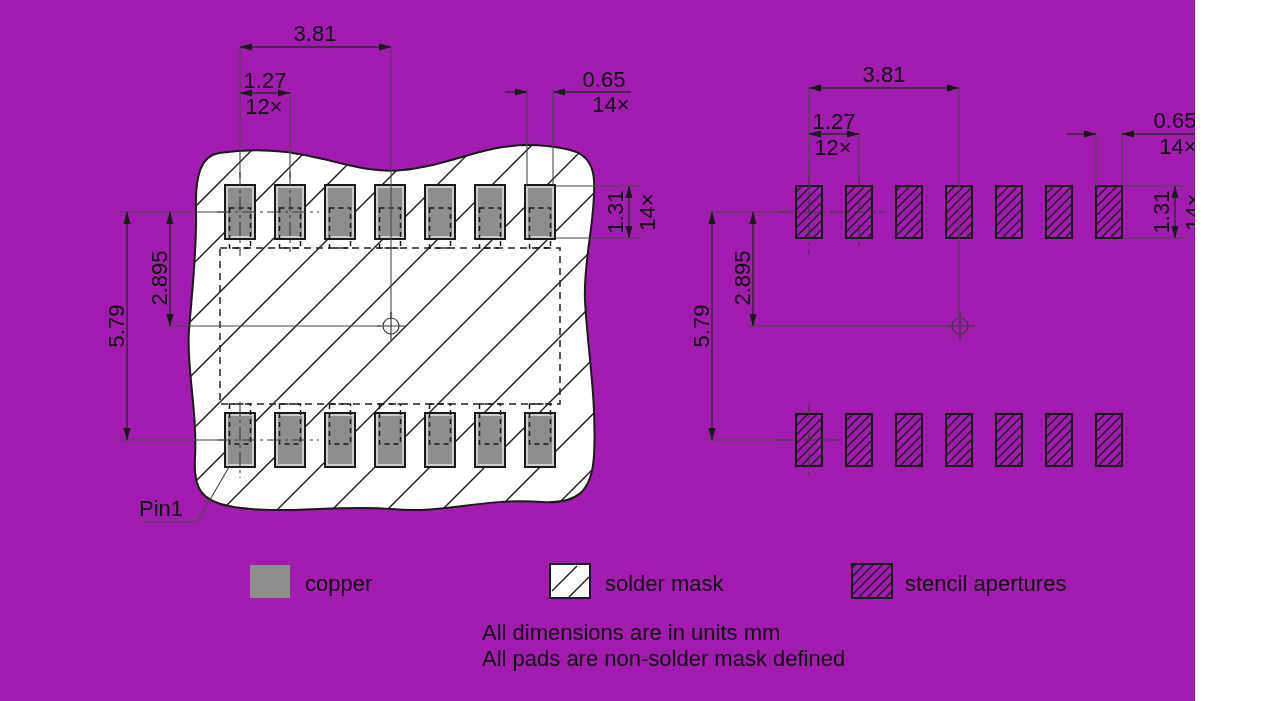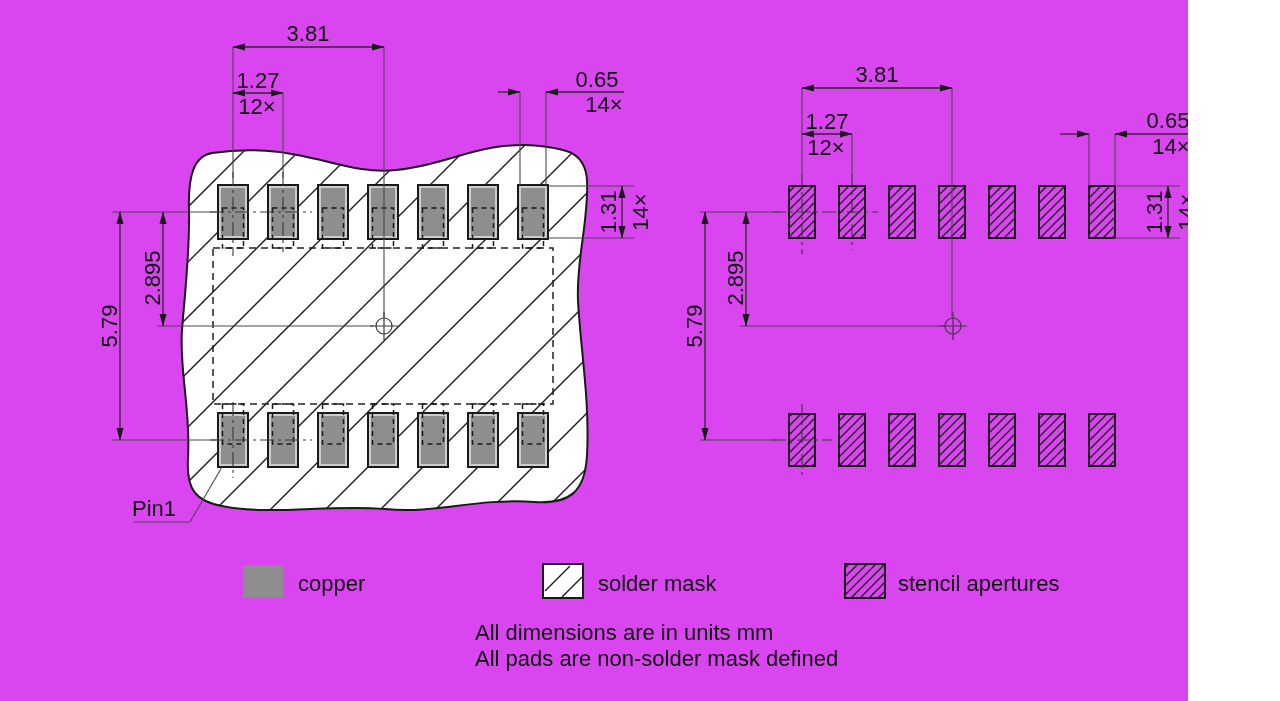--- a/index.html
+++ b/index.html
@@ -1,16 +1,16 @@
 <!DOCTYPE html>
 <html><head>
 <meta charset="utf-8">
 <style>
   html,body{margin:0;padding:0;background:#ffffff;}
-  .canvas{position:relative;width:1188px;height:701px;background:#d946ef;overflow:hidden;}
+  .canvas{position:relative;width:1188px;height:701px;background:#a21caf;overflow:hidden;padding-left:7px;}
   svg{display:block;}
   text{font-family:"Liberation Sans","DejaVu Sans",sans-serif;font-size:22px;fill:#111;}
   .dim{stroke:#2b2b2b;stroke-width:1.3;fill:none;}
   .ext{stroke:#4a4a4a;stroke-width:1.1;fill:none;}
   .cl{stroke:#3a3a3a;stroke-width:1.1;fill:none;stroke-dasharray:14 4 3 4;}
   .body-outline{stroke:#222;stroke-width:1.5;fill:none;stroke-dasharray:7 5;}
   .hatch{stroke:#1a1a1a;stroke-width:1.4;}
   .blob{fill:#ffffff;stroke:#1a1a1a;stroke-width:2;}
   .xhair{stroke:#3a3a3a;stroke-width:1.2;fill:none;}
 </style>

